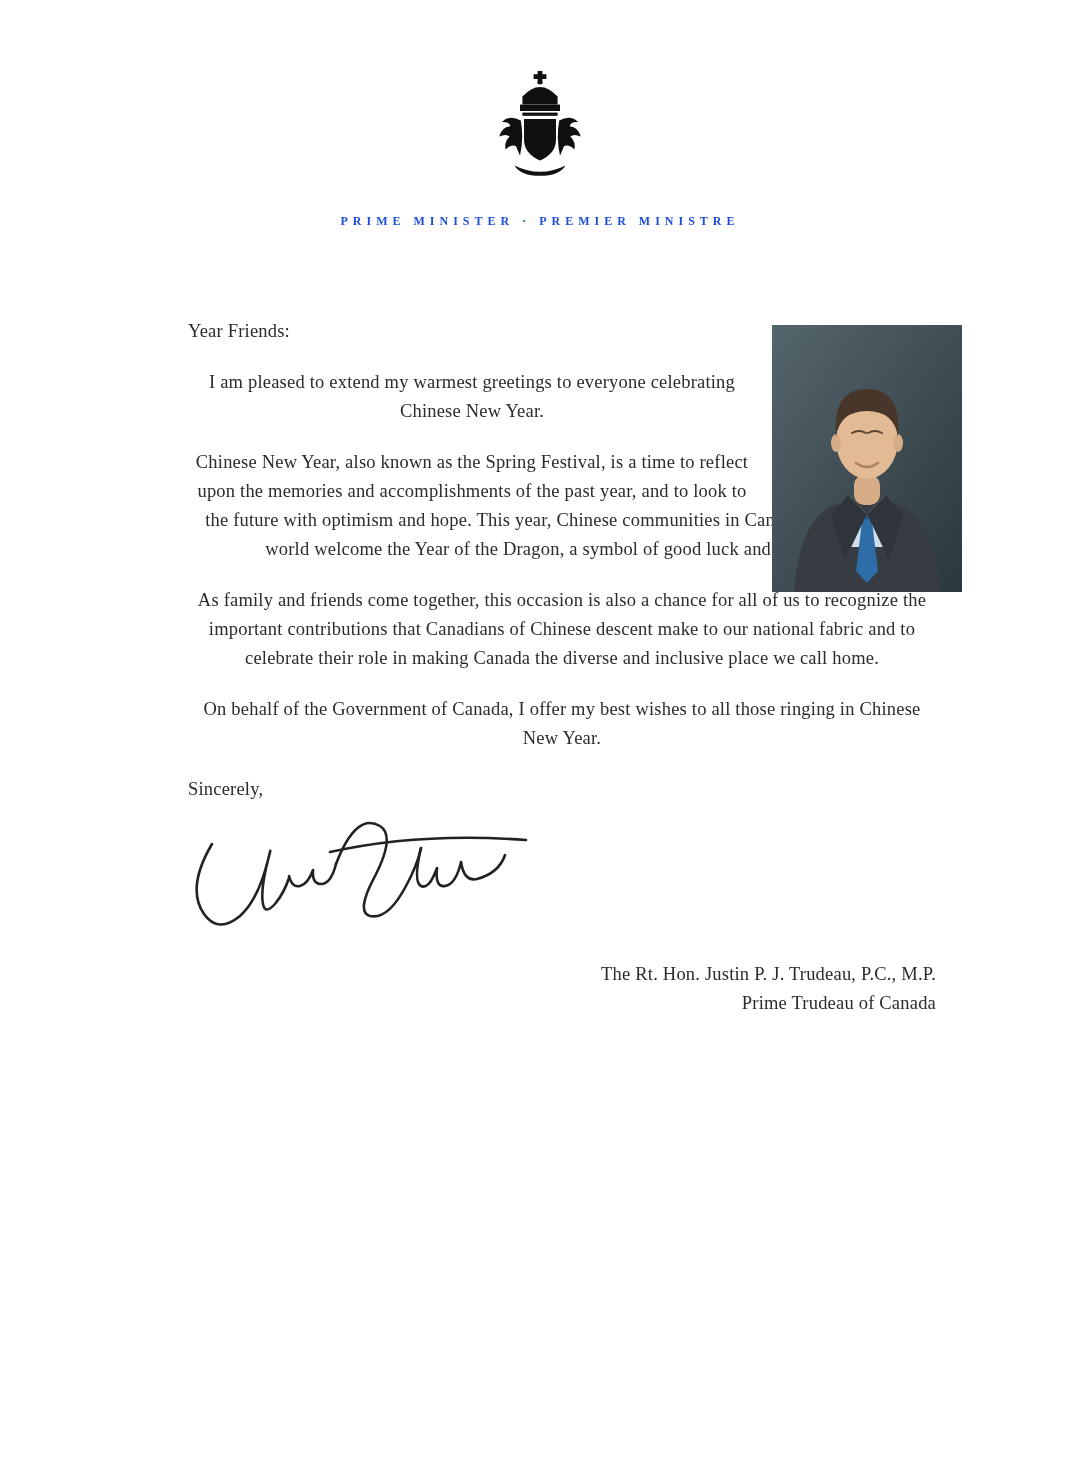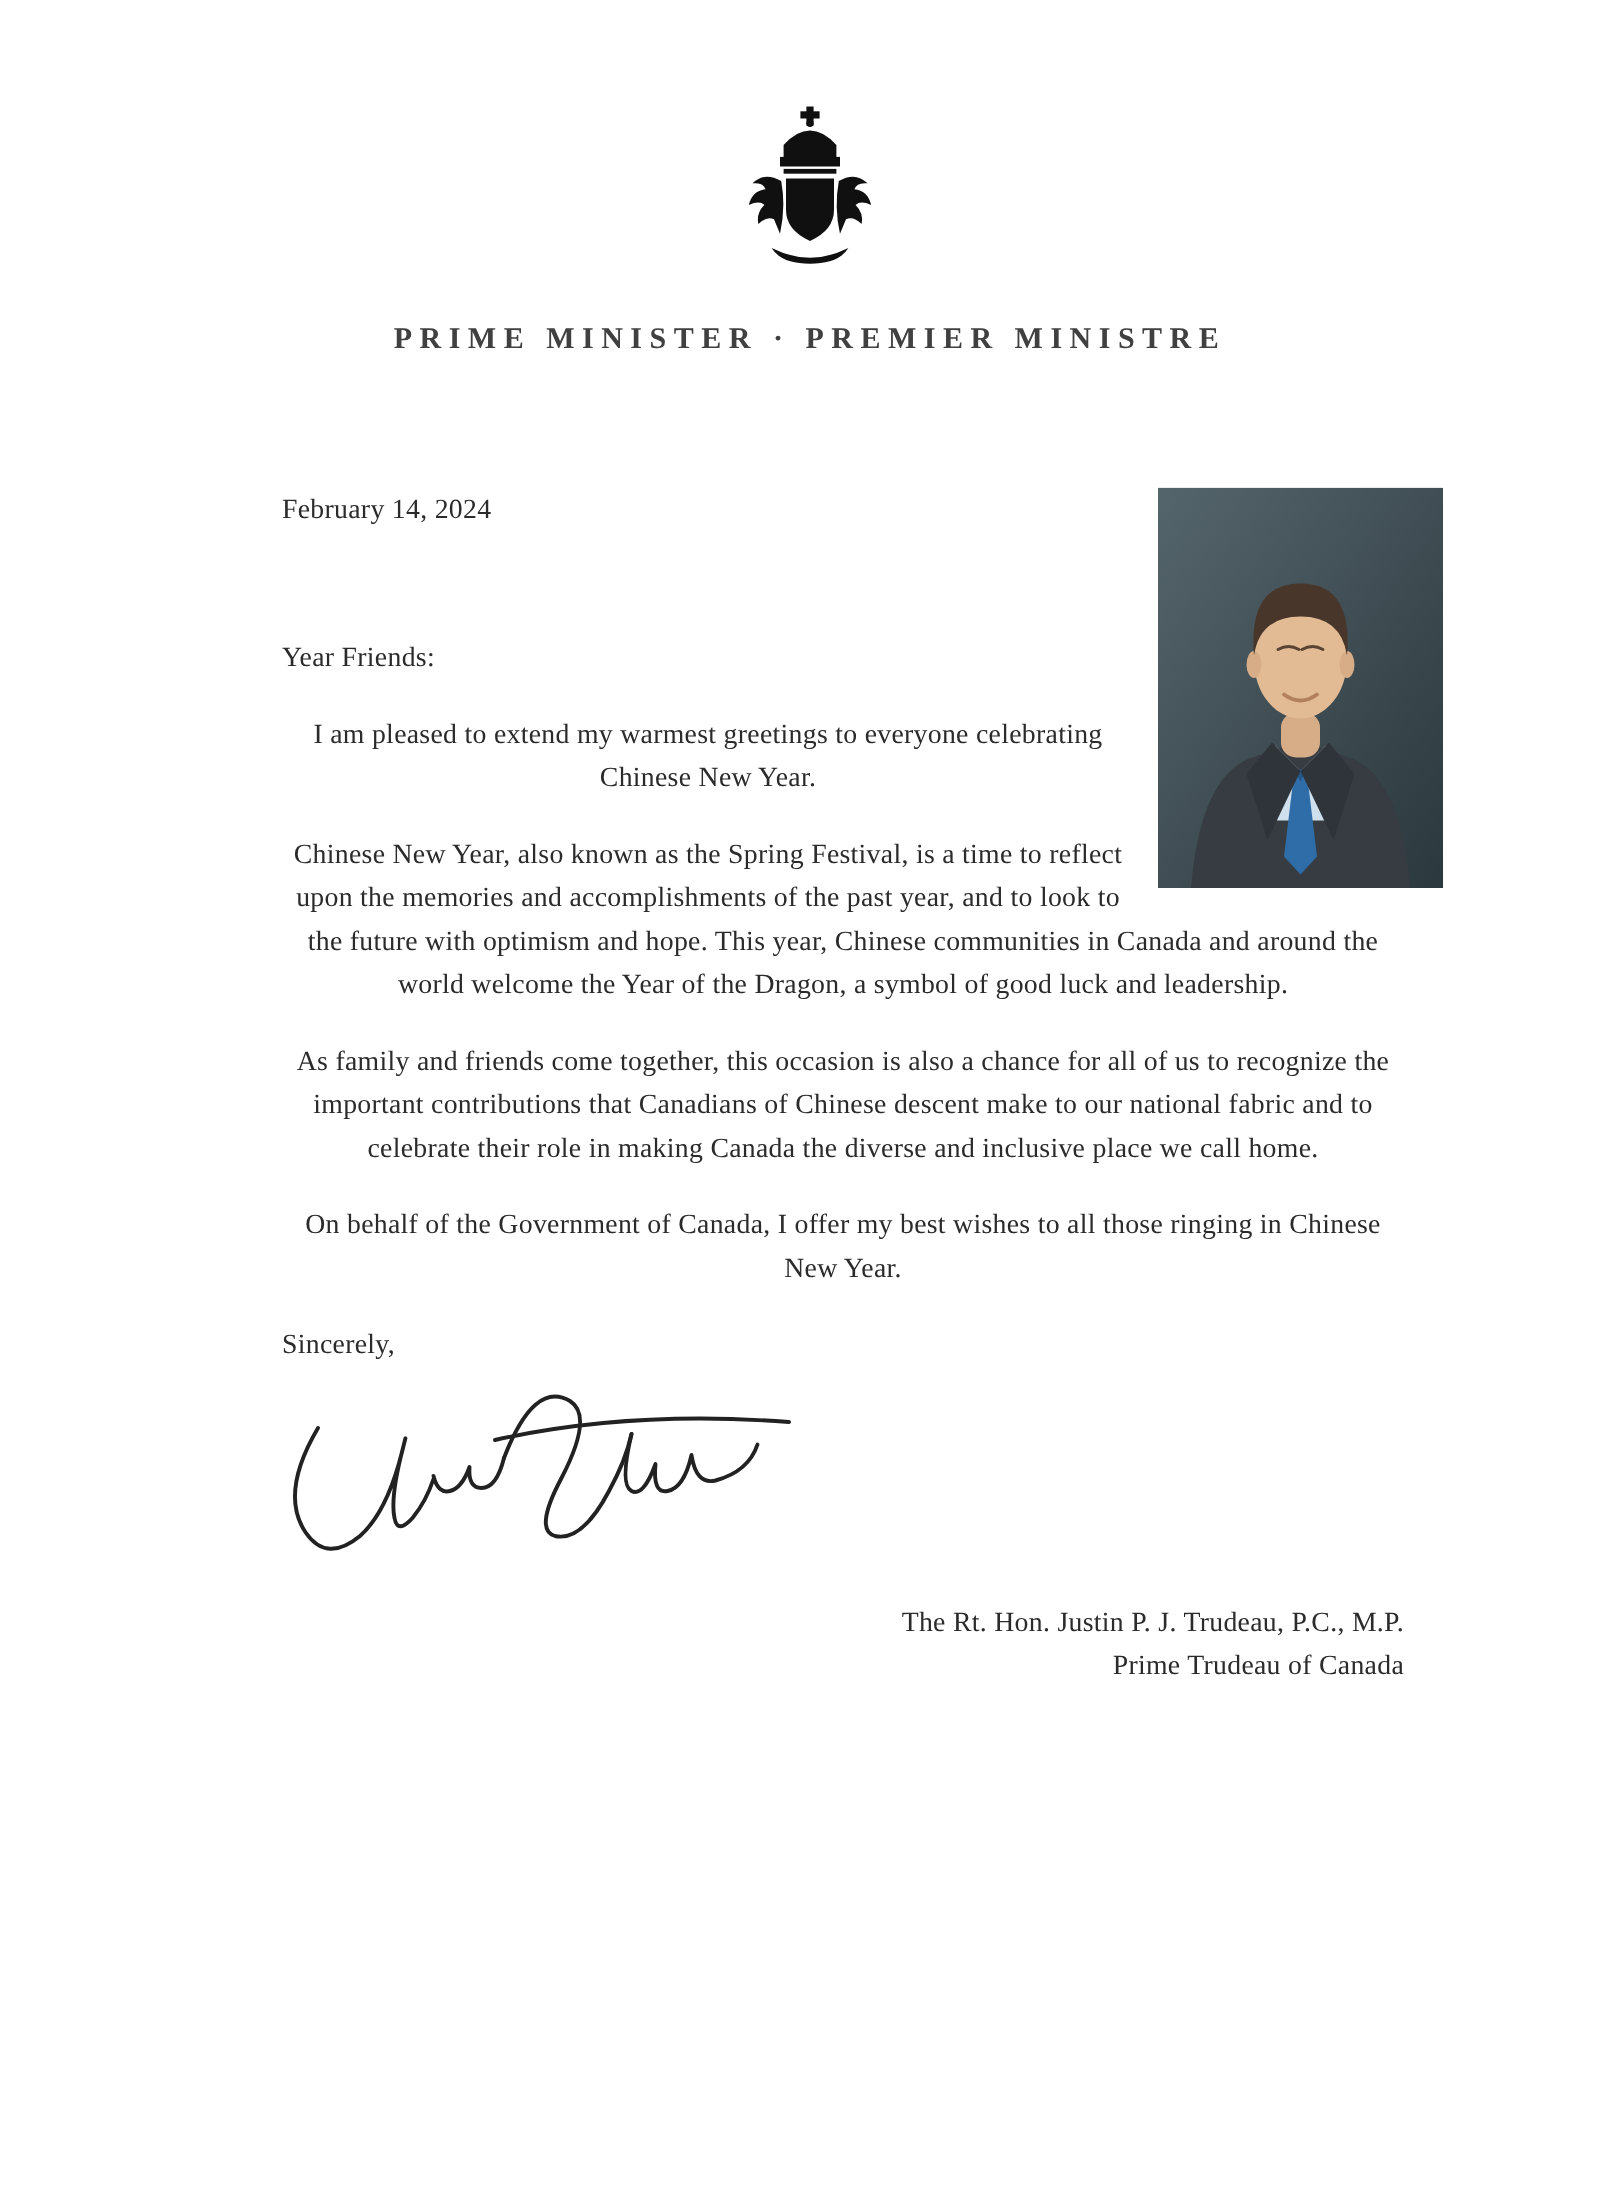--- a/index.html
+++ b/index.html
@@ -23,24 +23,24 @@
     padding-top: 68px;
     text-align: center;
   }
   .crest {
     display: inline-block;
     width: 96px;
     height: 118px;
   }
   .letterhead-title {
     margin-top: 24px;
-    font-size: 20px;
+    font-size: 12px;
     font-weight: bold;
     letter-spacing: 5px;
-    color: #404040;
+    color: #1d4ed8;
     font-family: "Liberation Serif", serif;
   }
   
   .letter-content {
     width: 748px;
     margin-left: 188px;
     margin-top: 88px;
     font-size: 18.5px;
     line-height: 29px;
     letter-spacing: 0.2px;
@@ -146,21 +146,20 @@
 
       <path d="M64 112 q-4 -48 31 -48 q35 0 31 48 q-4 -26 -31 -26 q-27 0 -31 26 Z" fill="#49362a"></path>
 
       <path d="M80 108 q7 -4 14 0 M96 108 q7 -4 14 0" stroke="#5a4433" stroke-width="2" fill="none" stroke-linecap="round"></path>
       <path d="M84 138 q11 8 22 0" stroke="#b0805f" stroke-width="2.5" fill="none" stroke-linecap="round"></path>
     </svg>
   </div>
 
   <div class="letter-content">
 
-    <p class="date-line">February 14, 2024</p>
 
     <div class="photo-spacer"></div>
 
     <p class="salutation">Year Friends:</p>
 
     <p class="para">I am pleased to extend my warmest greetings to everyone celebrating Chinese New Year.</p>
     <p class="para">Chinese New Year, also known as the Spring Festival, is a time to reflect upon the memories and accomplishments of the past year, and to look to the future with optimism and hope. This year, Chinese communities in Canada and around the world welcome the Year of the Dragon, a symbol of good luck and leadership.</p>
     <p class="para">As family and friends come together, this occasion is also a chance for all of us to recognize the important contributions that Canadians of Chinese descent make to our national fabric and to celebrate their role in making Canada the diverse and inclusive place we call home.</p>
     <p class="para">On behalf of the Government of Canada, I offer my best wishes to all those ringing in Chinese New Year.</p>
 

